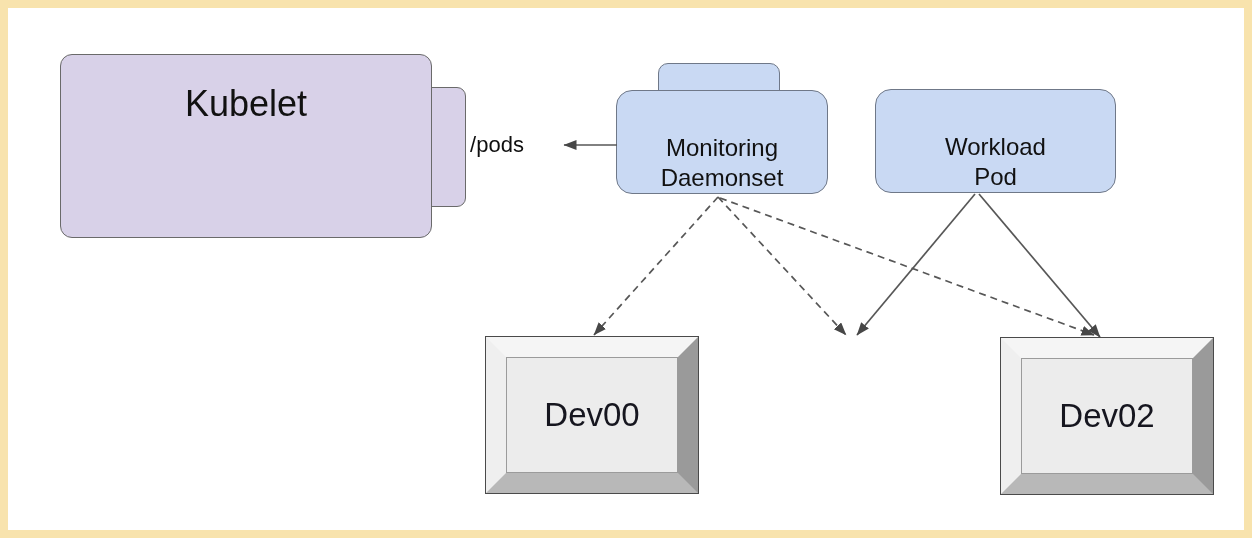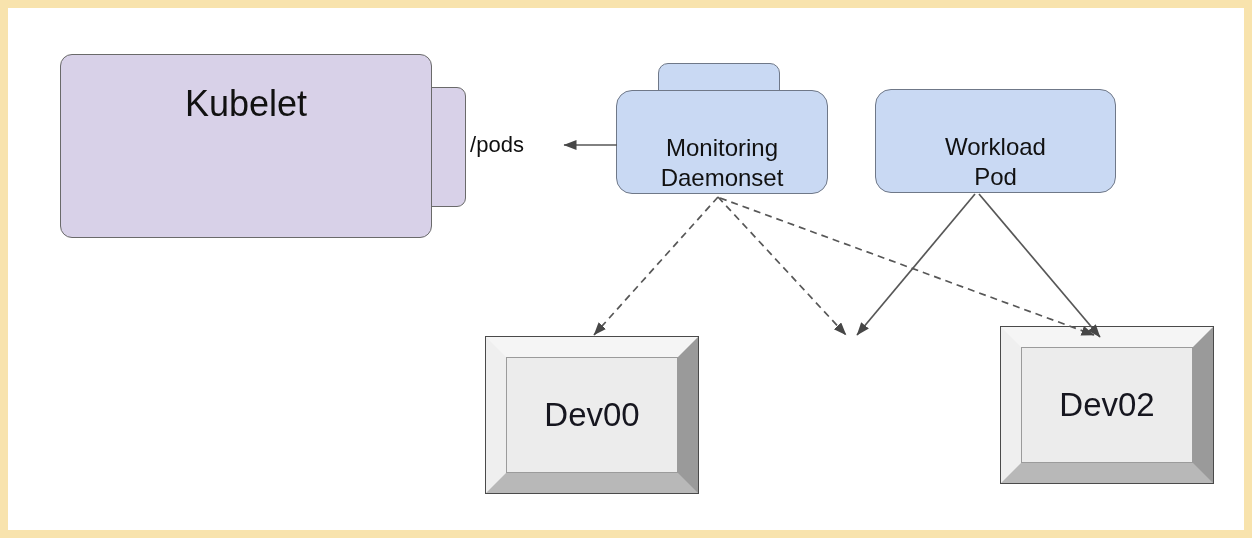--- a/index.html
+++ b/index.html
@@ -84,21 +84,21 @@
   .dev .face {
     width: 100%; height: 100%;
     border: 1px solid #9b9b9b;
     background: #ececec;
     display: flex; align-items: center; justify-content: center;
     font-size: 33px;
     color: #16161f;
   }
   .dev00 { left: 478px; top: 329px; }
   .dev01 { left: 734px; top: 330px; }
-  .dev02 { left: 993px; top: 319px; }
+  .dev02 { left: 993px; top: 330px; }
 
   svg.edges {
     position: absolute; left: 0; top: 0;
     width: 1236px; height: 522px;
     z-index: 3;
     pointer-events: none;
   }
   .edge-line { stroke: #575757; stroke-width: 1.7; fill: none; }
   .edge-dashed { stroke-dasharray: 7 5; }
 </style>

